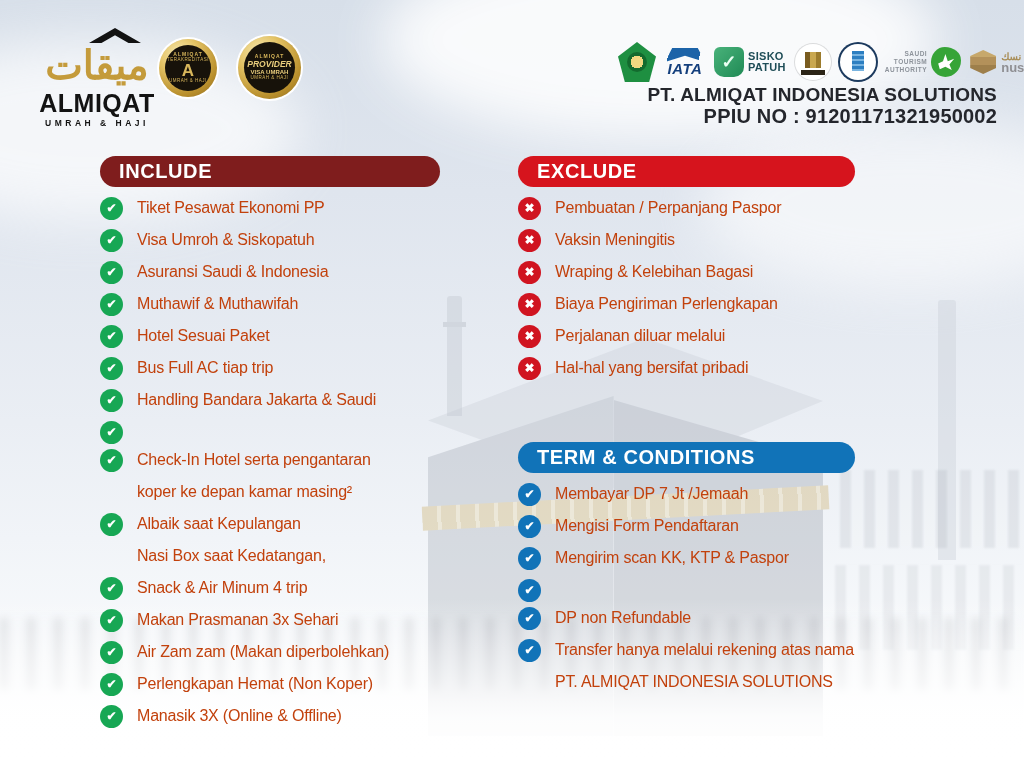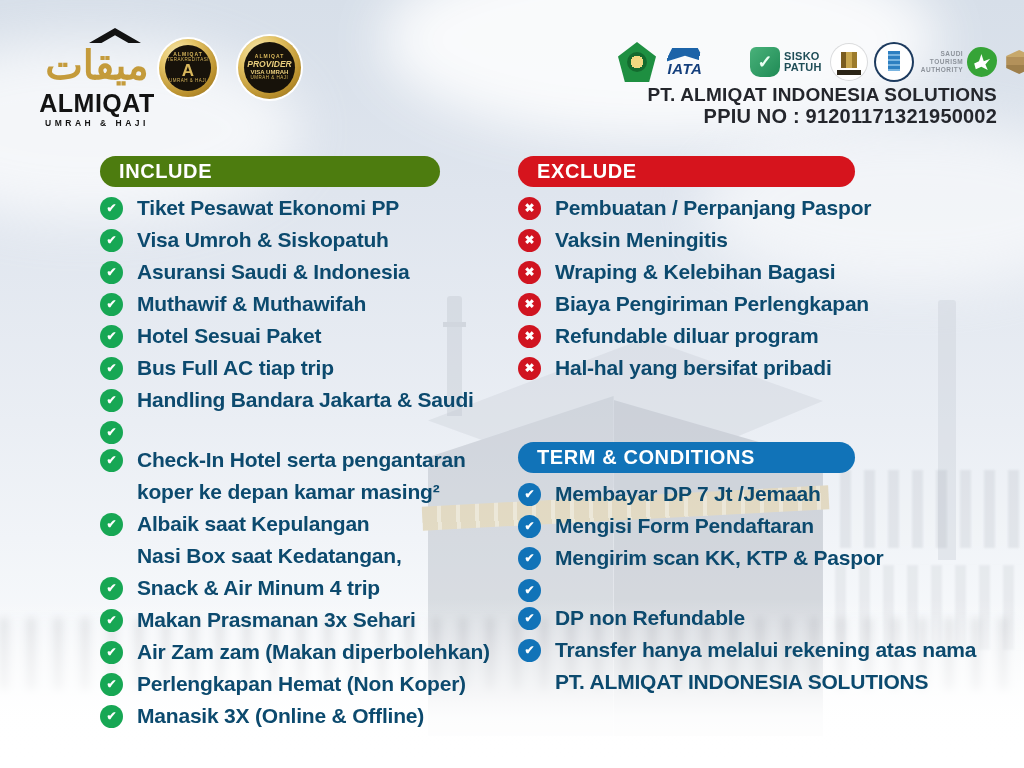--- a/index.html
+++ b/index.html
@@ -64,21 +64,21 @@
   .partners{position:absolute;left:618px;top:40px;height:44px;display:flex;align-items:center;gap:9px;}
   .kemenag{width:38px;height:40px;background:#1e8f41;
            clip-path:polygon(50% 0,100% 36%,82% 100%,18% 100%,0 36%);position:relative;}
   .kemenag:before{content:"";position:absolute;left:9px;top:10px;width:20px;height:20px;border-radius:50%;
            background:radial-gradient(circle,#f2d981 0 45%,#136b2e 46% 100%);}
   .iata{display:flex;flex-direction:column;align-items:center;}
   .iata-wings{width:40px;height:14px;background:
         linear-gradient(105deg,transparent 12%,#1c63a8 12% 84%,transparent 84%);
         clip-path:polygon(0 100%,18% 0,82% 0,100% 100%,50% 55%);}
   .iata-text{font-size:15px;font-weight:800;font-style:italic;color:#143f7d;line-height:14px;letter-spacing:.5px;}
-  .sisko{display:flex;align-items:center;gap:4px;margin-left:36px;}
+  .sisko{display:flex;align-items:center;gap:4px;}
   .sisko-shield{width:30px;height:30px;background:linear-gradient(135deg,#49b27a,#1f8a55);
         border-radius:6px 6px 10px 10px;position:relative;}
   .sisko-shield:before{content:"✓";position:absolute;left:0;right:0;top:4px;text-align:center;color:#eafff3;font-size:18px;font-weight:800;}
   .sisko-text{font-size:11px;font-weight:800;color:#1f4d57;line-height:11px;letter-spacing:.3px;}
   .embl{width:36px;height:36px;border-radius:50%;background:#fff;position:relative;box-shadow:0 0 0 1px rgba(0,0,0,.12);}
   .embl-gold:before{content:"";position:absolute;left:10px;top:8px;width:16px;height:16px;
         background:linear-gradient(90deg,#7a5c1f 0 5px,#c9a74f 5px 11px,#9c7b2c 11px 16px);}
   .embl-gold:after{content:"";position:absolute;left:6px;bottom:5px;width:24px;height:5px;background:#2b2416;}
   .embl-blue{box-shadow:0 0 0 2px #1c3a5e;}
   .embl-blue:before{content:"";position:absolute;left:12px;top:7px;width:12px;height:20px;
@@ -96,37 +96,37 @@
   .nusuk-ar{font-size:10px;color:#a98e58;font-weight:700;}
   .nusuk-latin{font-size:13px;font-weight:800;color:#8f8f93;}
 
   .company{position:absolute;right:27px;top:84px;text-align:right;color:#24262c;font-weight:800;}
   .company-name{font-size:19px;line-height:22px;letter-spacing:.2px;}
   .company-lic{font-size:20px;line-height:21px;letter-spacing:.2px;}
 
   
   .pill{position:absolute;height:31px;width:340px;border-radius:17px;color:#fff;
         font-size:20px;font-weight:800;letter-spacing:.6px;line-height:31px;padding-left:19px;box-sizing:border-box;}
-  .pill-include{left:100px;top:156px;background:#4d7c0f;}
+  .pill-include{left:100px;top:156px;background:#7f1d1d;}
   .pill-exclude{left:518px;top:156px;width:337px;background:#d6141d;}
   .pill-terms{left:518px;top:442px;width:337px;background:#1173b8;}
 
   
   ul.plist{position:absolute;margin:0;padding:0;list-style:none;}
   .list-include{left:100px;top:192px;width:430px;}
   .list-exclude{left:518px;top:192px;width:470px;}
   .list-terms{left:518px;top:478px;width:490px;}
   .list-row{display:flex;align-items:flex-start;gap:14px;}
   .bullet{flex:0 0 23px;width:23px;height:23px;border-radius:50%;margin-top:5px;
           color:#fff;font-size:12px;line-height:23px;text-align:center;font-weight:700;}
   .bullet-g{background:#17a754;}
   .bullet-r{background:#d01420;}
   .bullet-b{background:#1173b8;}
   .rowtext{display:flex;flex-direction:column;}
-  .rowtext .line{font-size:21px;font-weight:700;color:#0c4a6e;line-height:32px;letter-spacing:-.2px;white-space:nowrap;}
+  .rowtext .line{font-size:16px;font-weight:400;color:#c2410c;line-height:32px;letter-spacing:-.2px;white-space:nowrap;}
 </style>
 </head>
 <body>
 
 <div class="stage">
 
   <div class="bg">
     <div class="sky"></div>
     <div class="cloud c1"></div>
     <div class="cloud c2"></div>
@@ -329,21 +329,21 @@
         </li>
         <li class="list-row">
           <span class="bullet bullet-r">✖</span>
           <span class="rowtext">
             <span class="line">Biaya Pengiriman Perlengkapan</span>
           </span>
         </li>
         <li class="list-row">
           <span class="bullet bullet-r">✖</span>
           <span class="rowtext">
-            <span class="line">Refundable diluar program</span>
+            <span class="line">Perjalanan diluar melalui</span>
           </span>
         </li>
         <li class="list-row">
           <span class="bullet bullet-r">✖</span>
           <span class="rowtext">
             <span class="line">Hal-hal yang bersifat pribadi</span>
           </span>
         </li>
       </ul>
 

